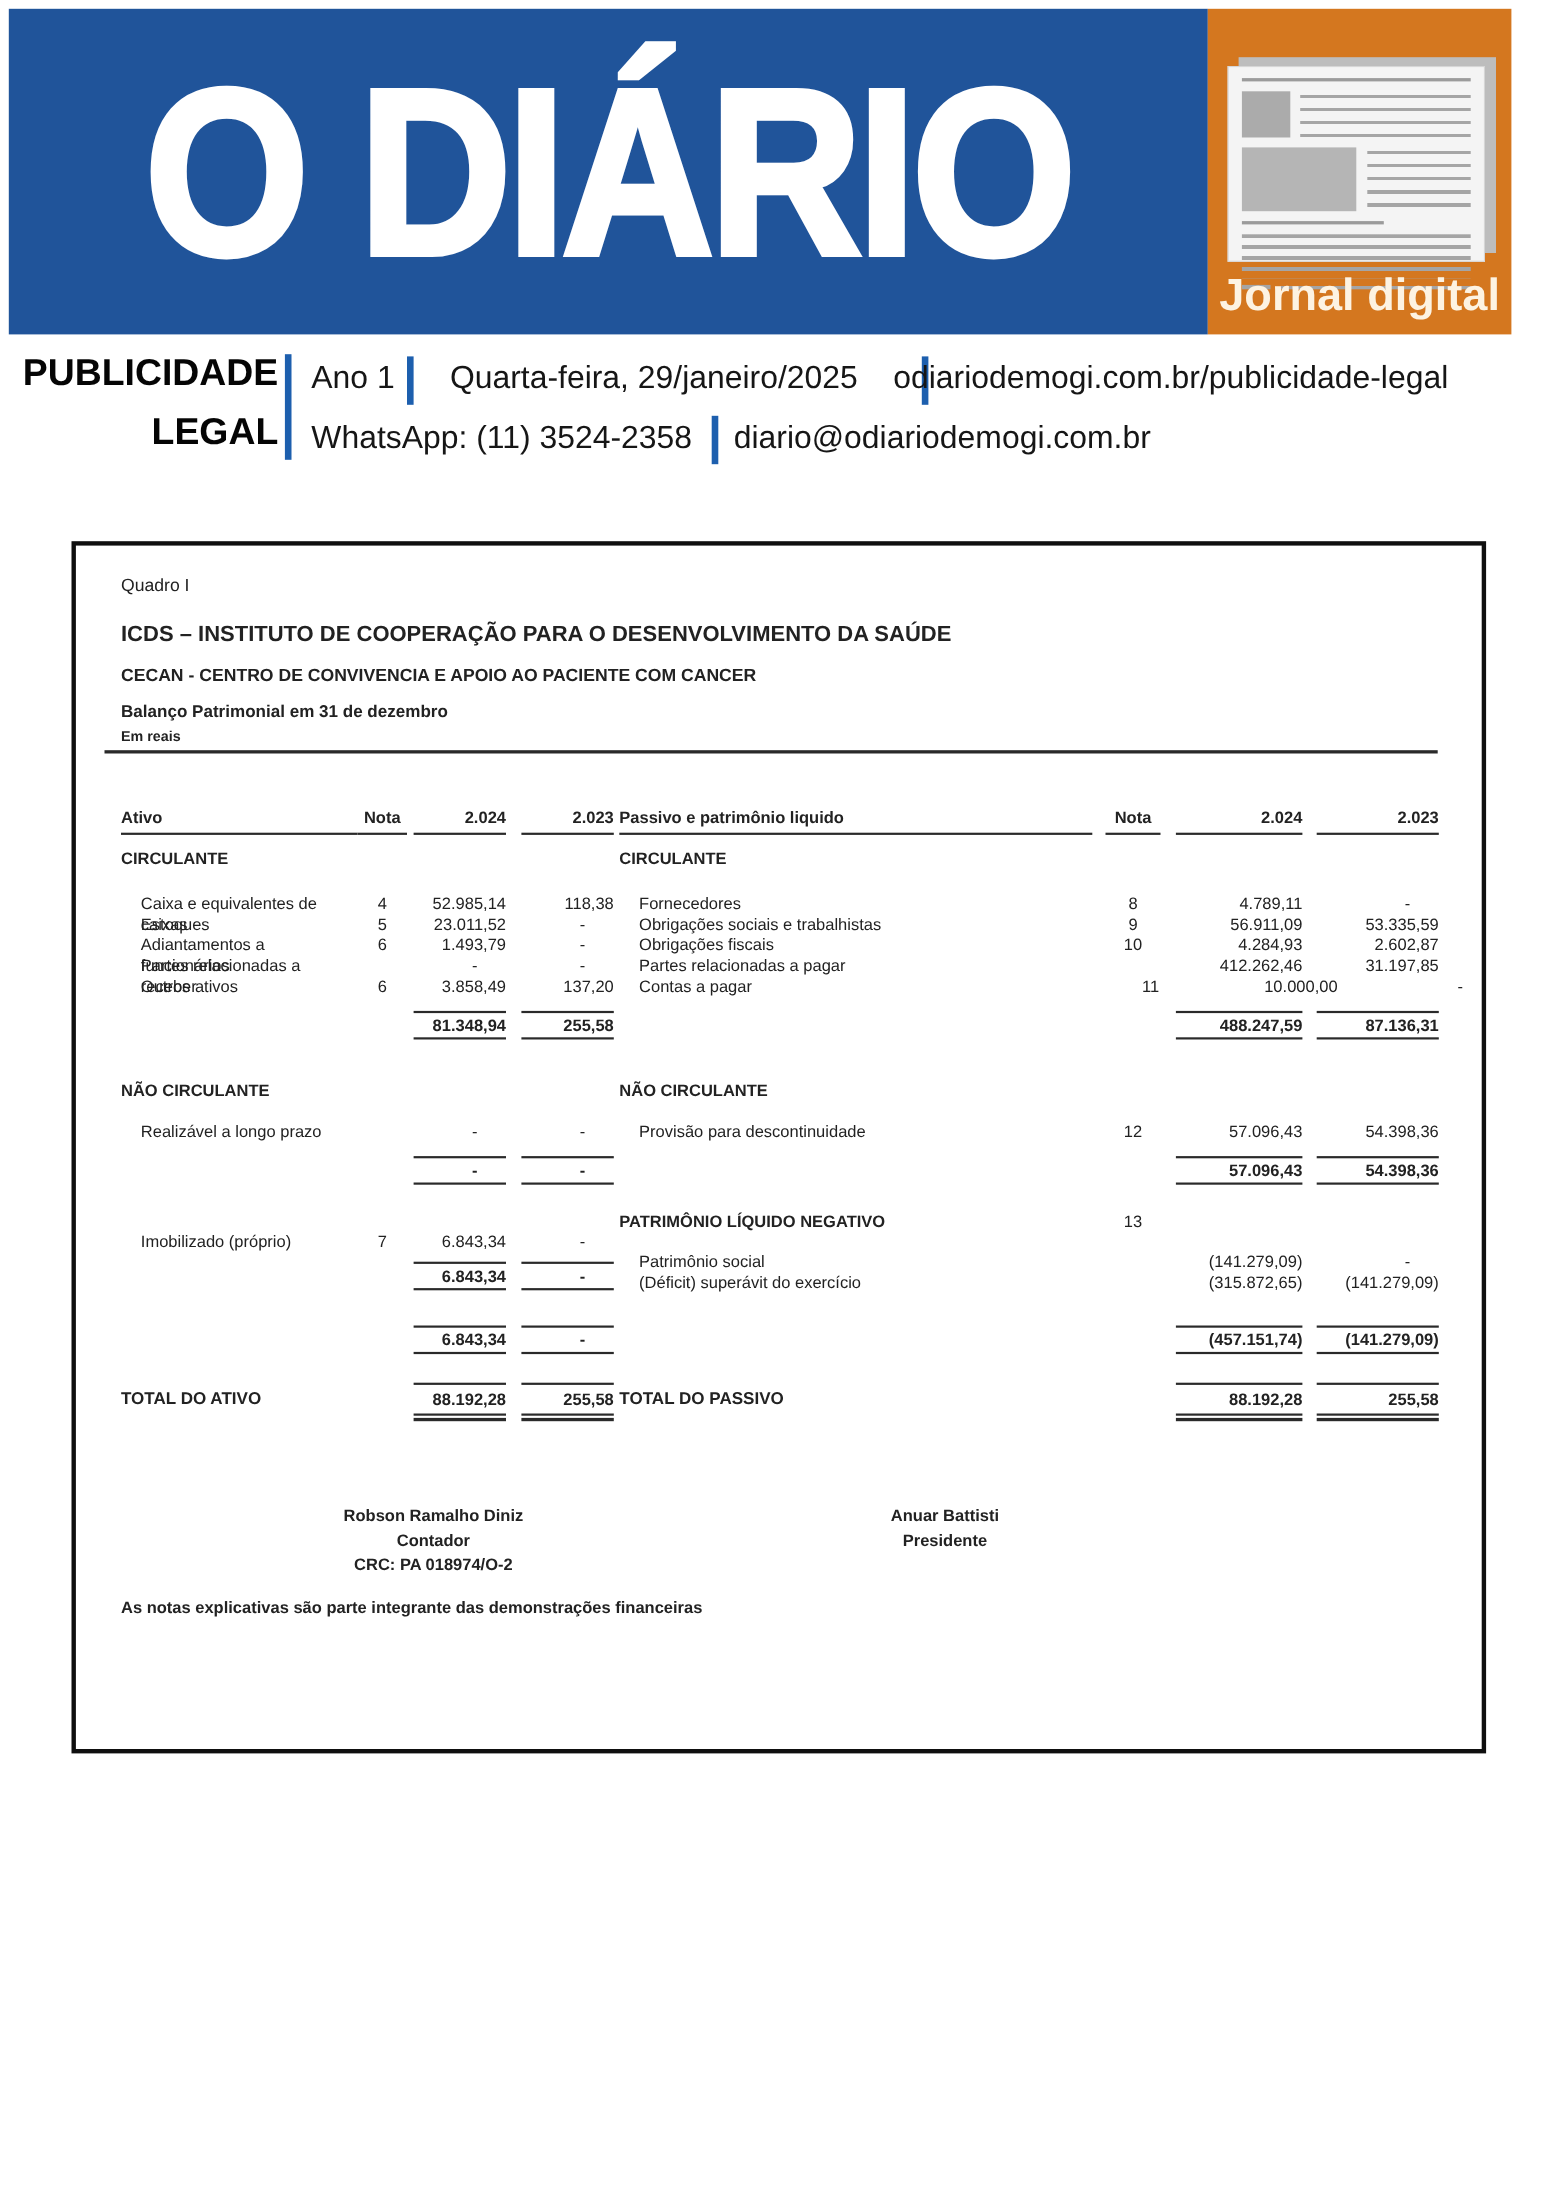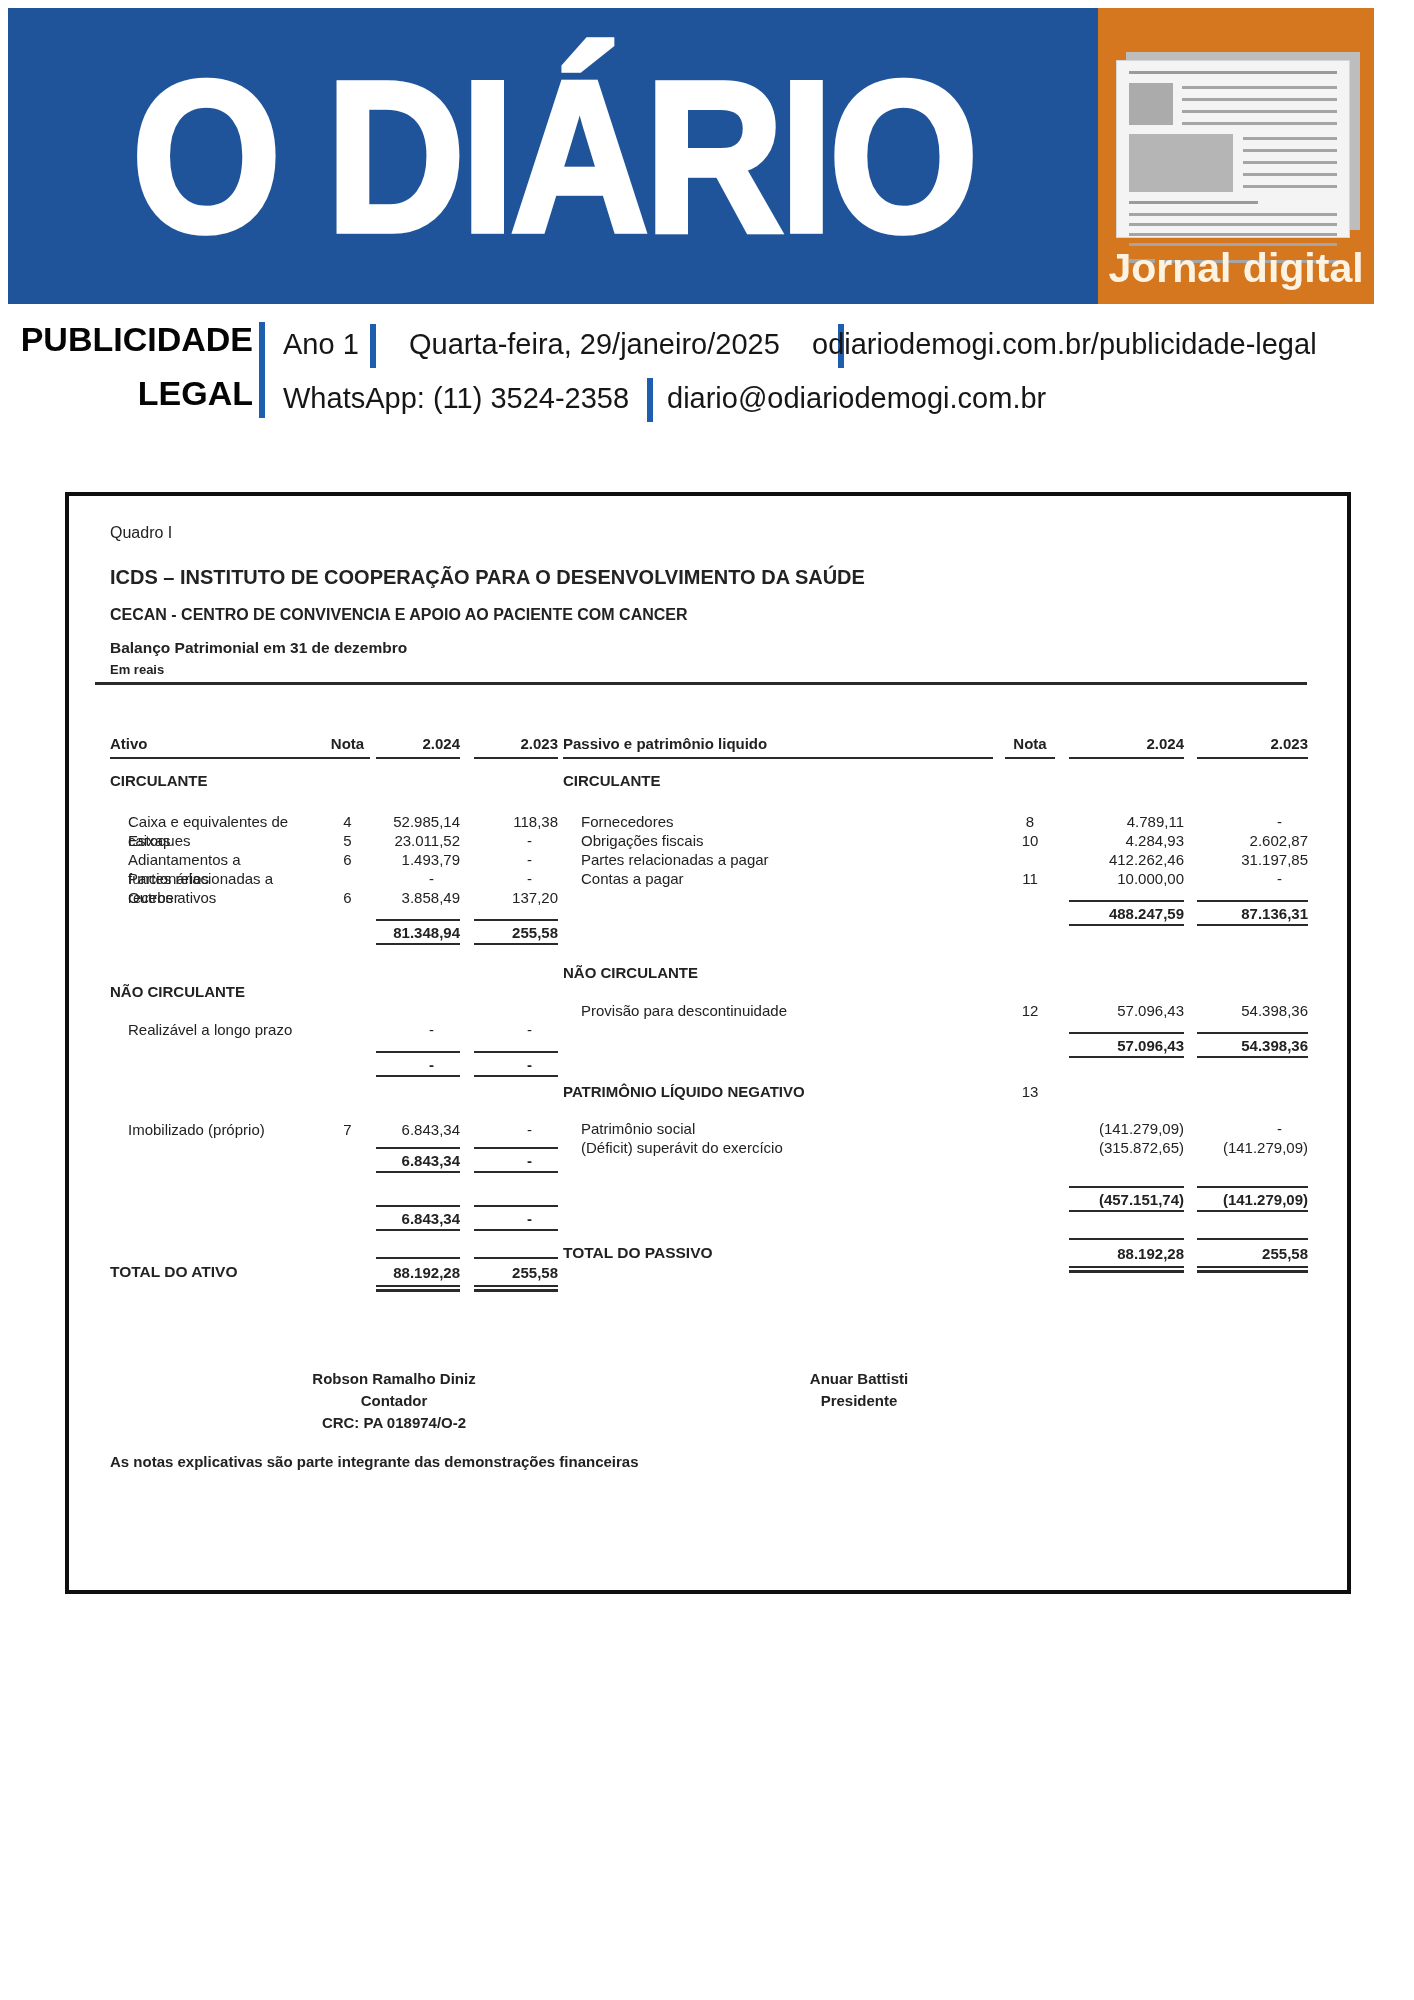--- a/index.html
+++ b/index.html
@@ -263,32 +263,38 @@
           <div class="cell c-v c-v1"></div>
           <div class="cell c-v c-v2"></div>
         </div>
         <div class="trow trow-item" style="height: 19px;">
           <div class="cell c-label">Fornecedores</div>
           <div class="cell c-nota">8</div>
           <div class="cell c-v c-v1">4.789,11</div>
           <div class="cell c-v c-v2 dash">-</div>
         </div>
         <div class="trow trow-item" style="height: 19px;">
+          <div class="cell c-label">Obrigações sociais e trabalhistas</div>
+          <div class="cell c-nota">9</div>
+          <div class="cell c-v c-v1">56.911,09</div>
+          <div class="cell c-v c-v2">53.335,59</div>
+        </div>
+        <div class="trow trow-item" style="height: 19px;">
           <div class="cell c-label">Obrigações fiscais</div>
           <div class="cell c-nota">10</div>
           <div class="cell c-v c-v1">4.284,93</div>
           <div class="cell c-v c-v2">2.602,87</div>
         </div>
         <div class="trow trow-item" style="height: 19px;">
           <div class="cell c-label">Partes relacionadas a pagar</div>
           <div class="cell c-nota"></div>
           <div class="cell c-v c-v1">412.262,46</div>
           <div class="cell c-v c-v2">31.197,85</div>
         </div>
-        <div class="trow trow-item" style="height: 19px;">
+        <div class="trow trow-item" style="height: 19px; gap: 16px;">
           <div class="cell c-label">Contas a pagar</div>
           <div class="cell c-nota">11</div>
           <div class="cell c-v c-v1">10.000,00</div>
           <div class="cell c-v c-v2 dash">-</div>
         </div>
         <div class="trow trow-gap" style="height: 12px;"></div>
         <div class="trow trow-total" style="height: 26px;">
           <div class="cell c-label"></div>
           <div class="cell c-nota"></div>
           <div class="cell c-v c-v1">488.247,59</div>

